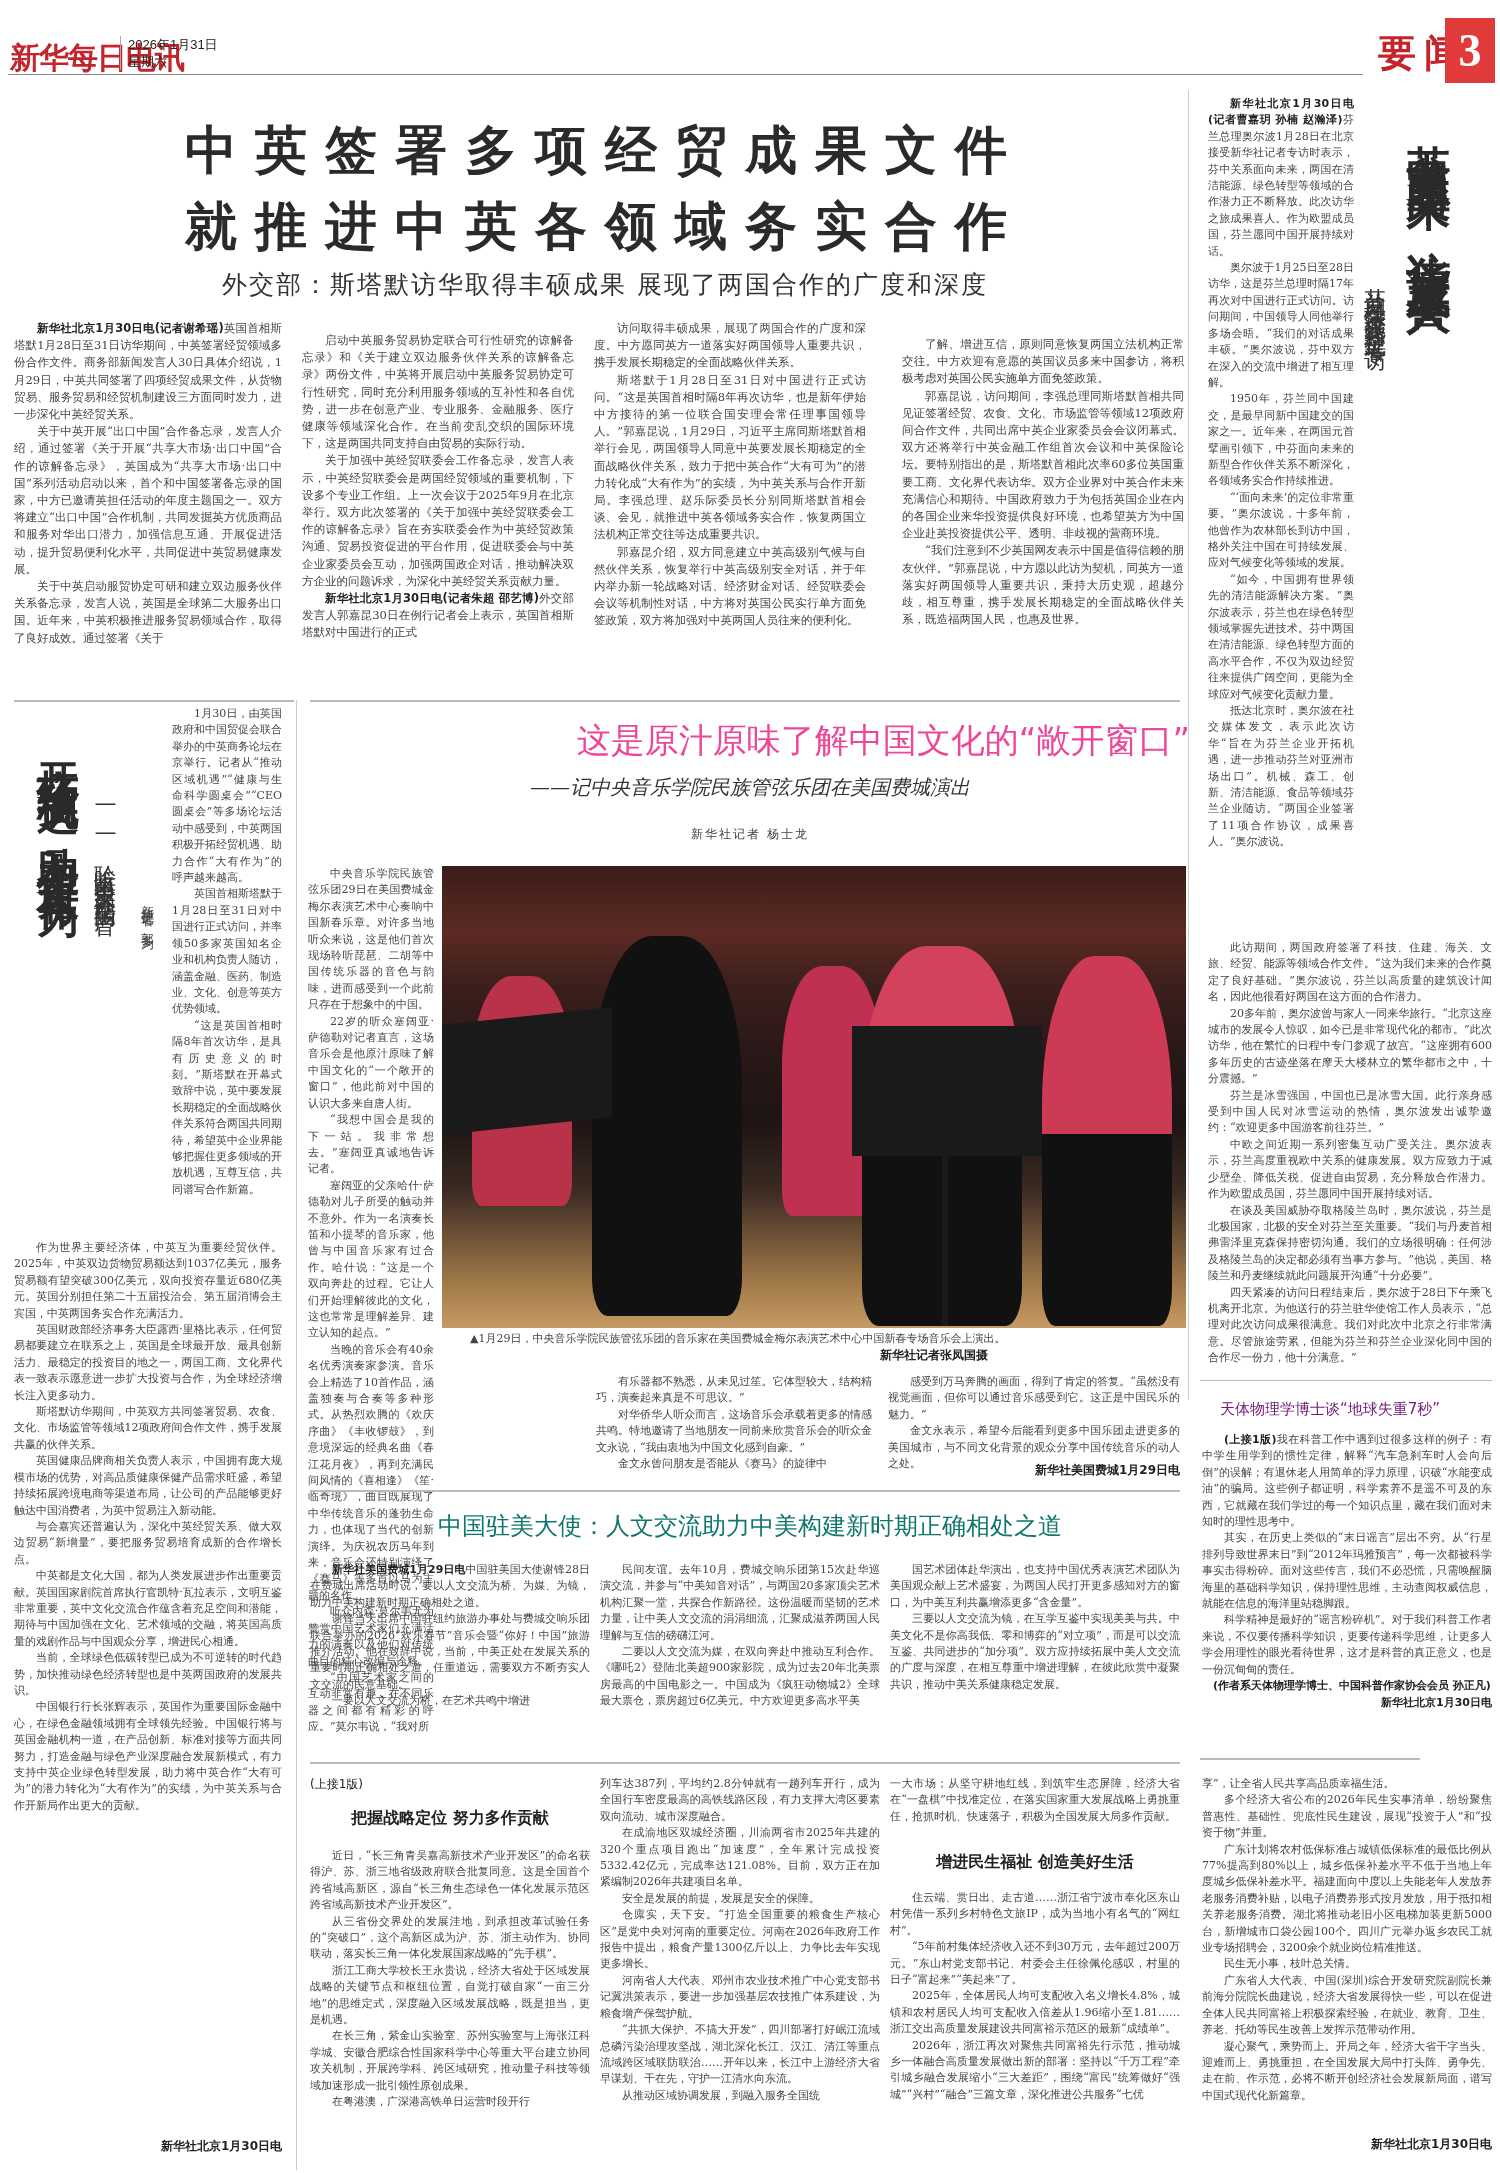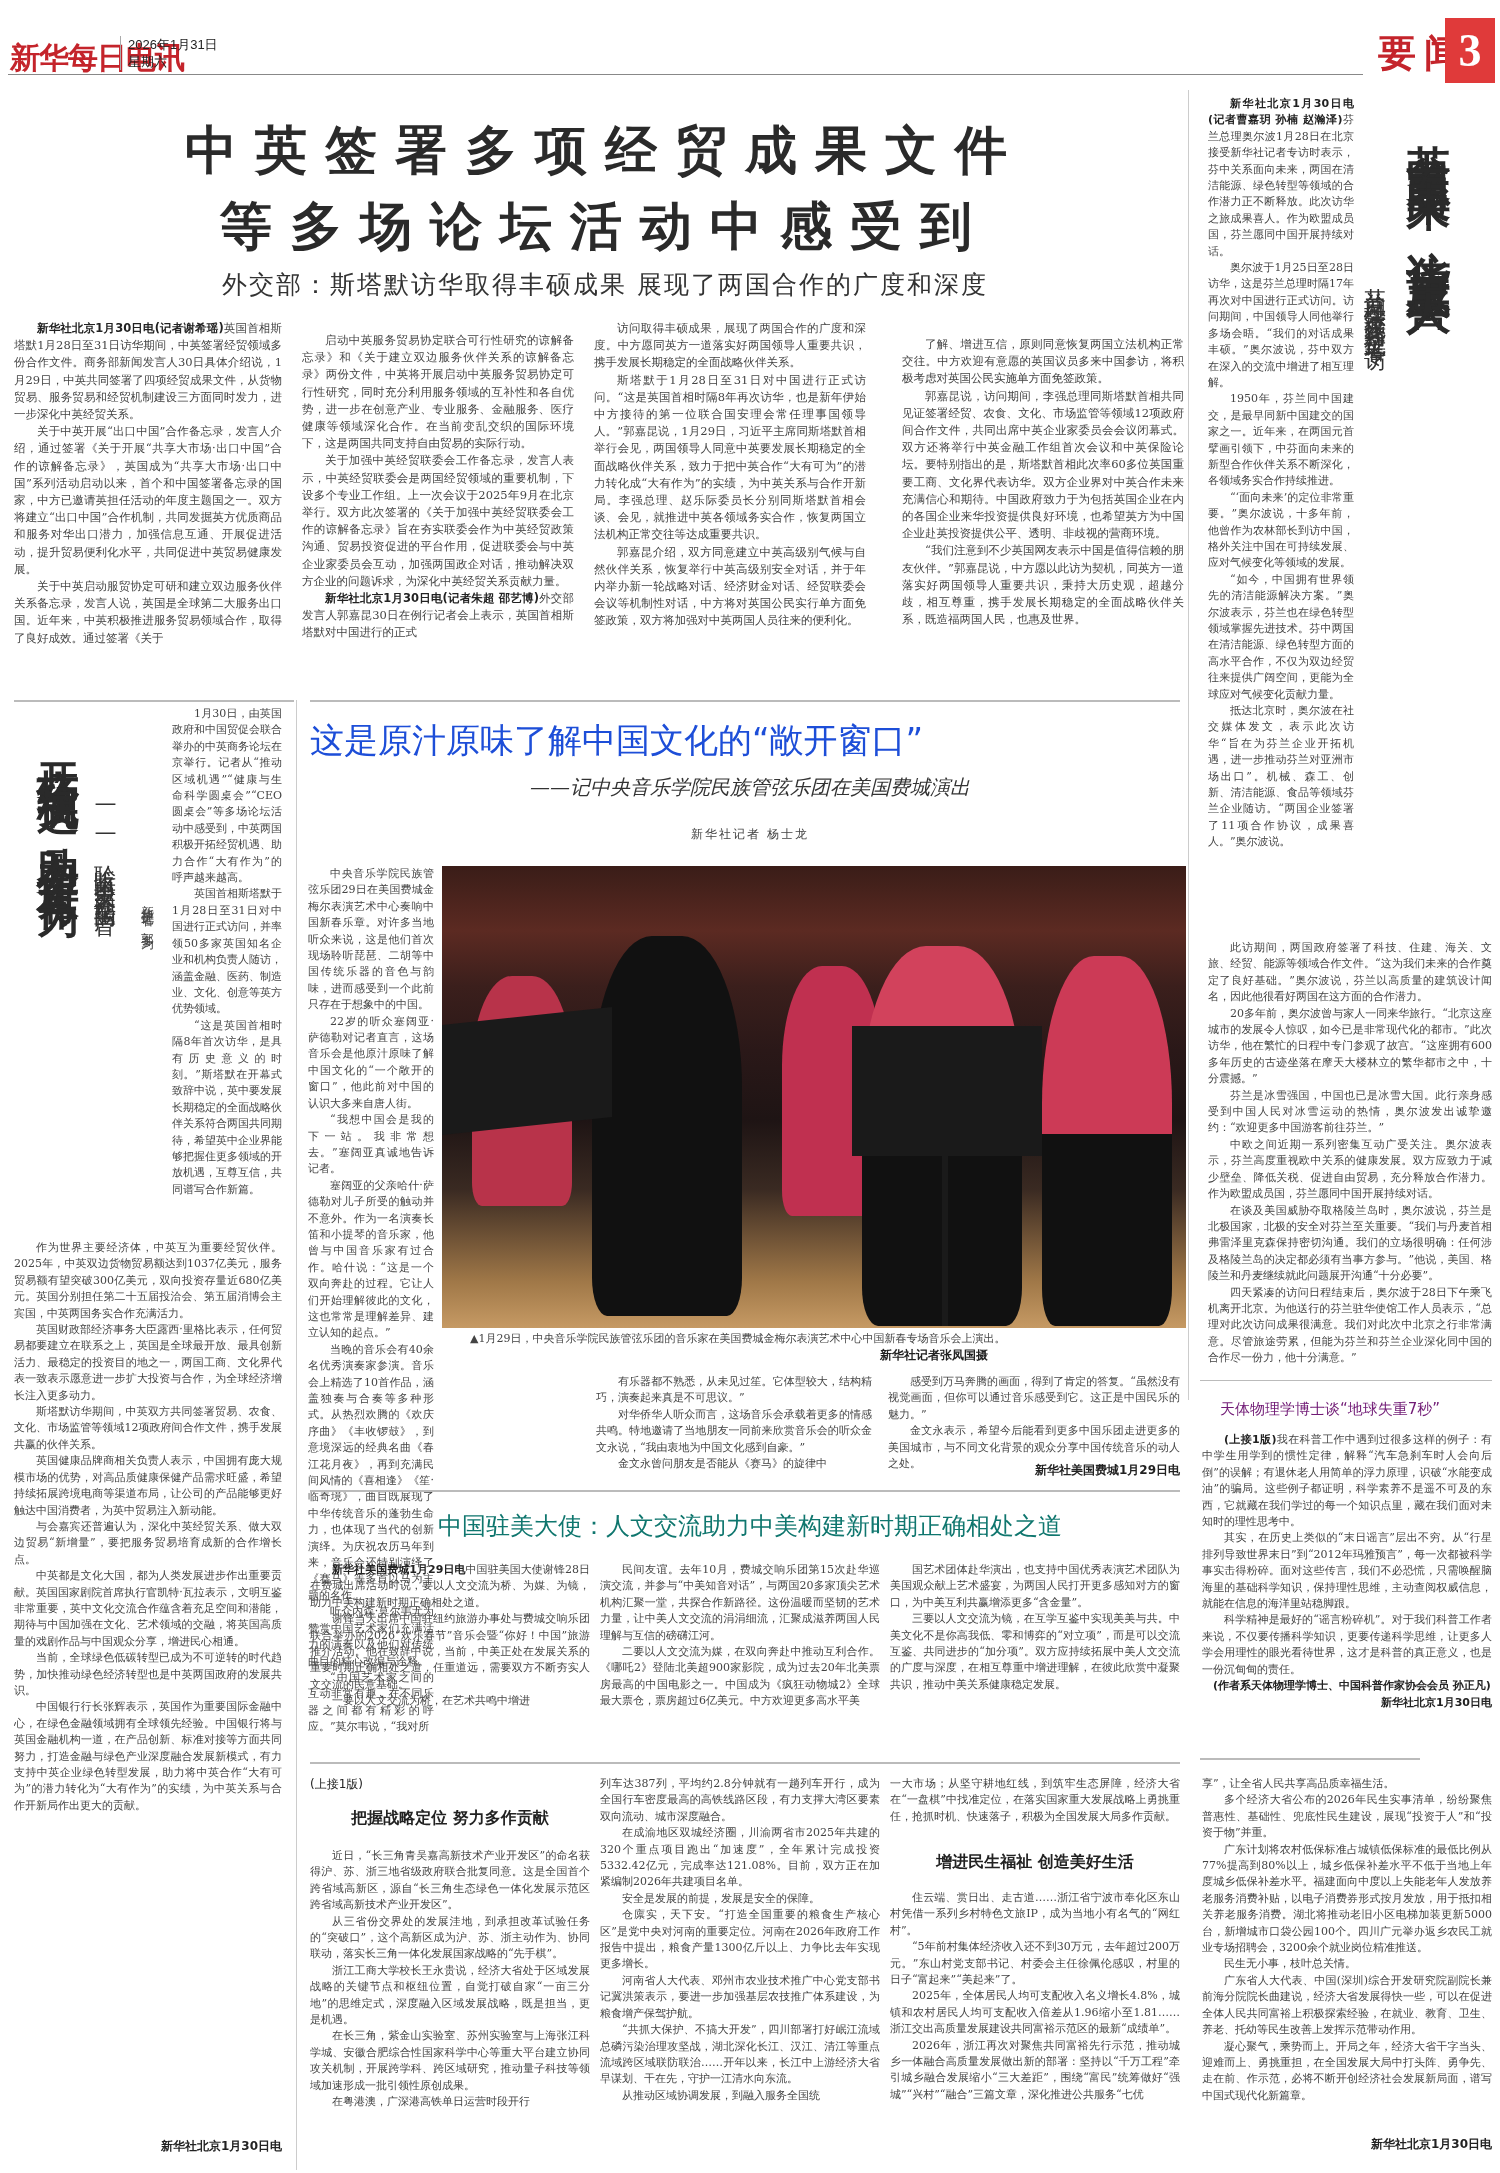--- a/index.html
+++ b/index.html
@@ -16,21 +16,21 @@
   .body-text { font-size: 11.5px; line-height: 17.2px; color: #444; text-align: justify; font-family: "DejaVu Serif", serif; }
   .body-text p { text-indent: 2em; }
   .body-text .lead { font-weight: bold; color: #222; font-family: "DejaVu Sans", sans-serif; }
   .dateline { font-weight: bold; font-family: "DejaVu Sans", sans-serif; color: #222; text-align: right; }
   .vert { writing-mode: vertical-rl; text-orientation: upright; }
   .finland-title { left: 1400px; top: 110px; font-size: 44px; font-weight: bold; color: #2a2a2a; letter-spacing: 6px; font-family: "DejaVu Sans", sans-serif; }
   .finland-sub { left: 1360px; top: 270px; font-size: 22px; color: #333; letter-spacing: 4px; font-family: "DejaVu Sans", sans-serif; }
   .trade-title { left: 30px; top: 730px; font-size: 42px; font-weight: bold; color: #2a2a2a; letter-spacing: 6px; font-family: "DejaVu Serif", serif; }
   .trade-sub { left: 90px; top: 790px; font-size: 22px; color: #333; letter-spacing: 4px; font-family: "DejaVu Sans", sans-serif; }
   .trade-byline { left: 138px; top: 895px; font-size: 13px; color: #444; letter-spacing: 2px; }
-  .music-title { left: 310px; top: 718px; width: 880px; text-align: left; font-size: 34px; color: #1d4ed8; font-family: "DejaVu Sans", sans-serif; }
+  .music-title { left: 310px; top: 718px; width: 880px; text-align: right; font-size: 34px; color: #ec4899; font-family: "DejaVu Sans", sans-serif; }
   .music-sub { left: 310px; top: 774px; width: 880px; text-align: center; font-size: 20px; color: #333; font-family: "DejaVu Sans", sans-serif; font-style: italic; }
   .music-byline { left: 310px; top: 826px; width: 880px; text-align: center; font-size: 12px; color: #444; letter-spacing: 2px; }
   .photo { left: 442px; top: 866px; width: 744px; height: 462px; background: linear-gradient(180deg, #3a1d18 0%, #5c2a22 14%, #3b1f1c 26%, #2a1818 40%, #1e1414 55%, #3a2a22 70%, #a07848 90%, #c69a64 100%); overflow: hidden; }
   .photo .figure { position: absolute; border-radius: 40% 40% 10% 10%; }
   .photo .stand { position: absolute; background: #1a1a1a; }
   .caption { left: 470px; top: 1330px; width: 720px; font-size: 11px; line-height: 17px; color: #444; }
   .caption-credit { left: 880px; top: 1347px; font-size: 12px; font-weight: bold; color: #222; font-family: "DejaVu Sans", sans-serif; }
   .ambassador-title { left: 310px; top: 1510px; width: 880px; text-align: center; font-size: 24px; color: #0f766e; font-family: "DejaVu Sans", sans-serif; }
   .hr { background: #bbb; height: 2px; }
   .subhead { font-size: 16px; font-weight: bold; color: #222; text-align: center; font-family: "DejaVu Sans", sans-serif; }
@@ -45,21 +45,21 @@
 <div class="abs masthead-date">
   <div>2026年1月31日</div>
   <div>星期六</div>
 </div>
 <div class="abs masthead-rule"></div>
 <div class="abs section-name">要闻</div>
 <div class="abs page-num">3</div>
 
 <div class="abs headline-main">
   <div>中英签署多项经贸成果文件</div>
-  <div>等多场论坛活动中感受到</div>
+  <div>就推进中英各领域务实合作</div>
 </div>
 <div class="abs headline-sub">外交部：斯塔默访华取得丰硕成果 展现了两国合作的广度和深度</div>
 
 <div class="abs body-text" style="left:14px; top:320px; width:268px;">
   <p><span class="lead">新华社北京1月30日电(记者谢希瑶)</span><span>英国首相斯塔默1月28日至31日访华期间，中英签署经贸领域多份合作文件。商务部新闻发言人30日具体介绍说，1月29日，中英共同签署了四项经贸成果文件，从货物贸易、服务贸易和经贸机制建设三方面同时发力，进一步深化中英经贸关系。</span></p>
   <p>关于中英开展“出口中国”合作备忘录，发言人介绍，通过签署《关于开展“共享大市场·出口中国”合作的谅解备忘录》，英国成为“共享大市场·出口中国”系列活动启动以来，首个和中国签署备忘录的国家，中方已邀请英担任活动的年度主题国之一。双方将建立“出口中国”合作机制，共同发掘英方优质商品和服务对华出口潜力，加强信息互通、开展促进活动，提升贸易便利化水平，共同促进中英贸易健康发展。</p>
   <p>关于中英启动服贸协定可研和建立双边服务伙伴关系备忘录，发言人说，英国是全球第二大服务出口国。近年来，中英积极推进服务贸易领域合作，取得了良好成效。通过签署《关于</p>
 </div>
 <div class="abs body-text" style="left:302px; top:332px; width:272px;">
   <p>启动中英服务贸易协定联合可行性研究的谅解备忘录》和《关于建立双边服务伙伴关系的谅解备忘录》两份文件，中英将开展启动中英服务贸易协定可行性研究，同时充分利用服务领域的互补性和各自优势，进一步在创意产业、专业服务、金融服务、医疗健康等领域深化合作。在当前变乱交织的国际环境下，这是两国共同支持自由贸易的实际行动。</p>

